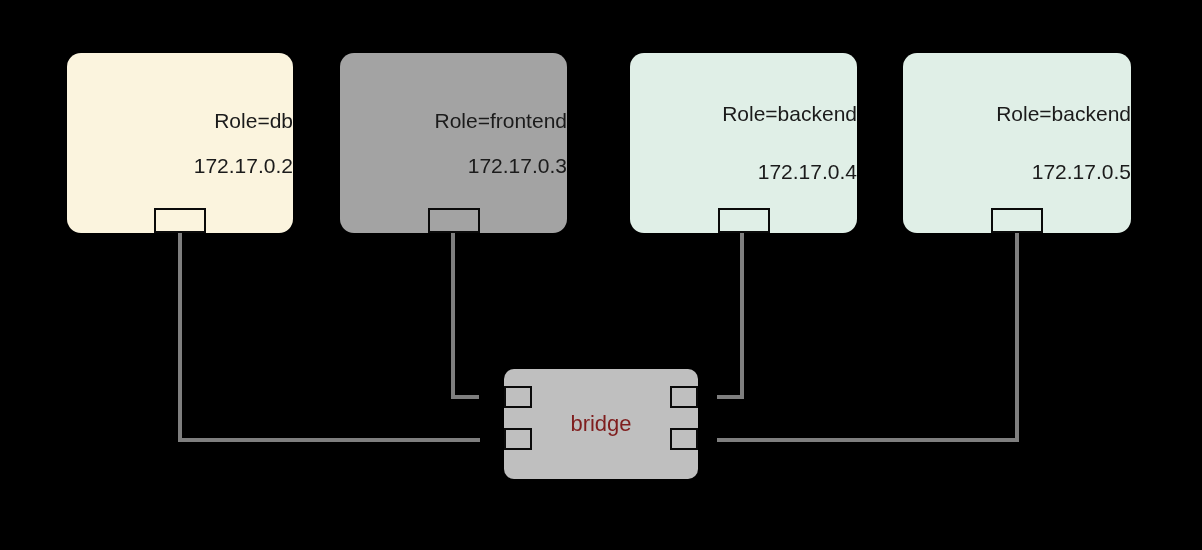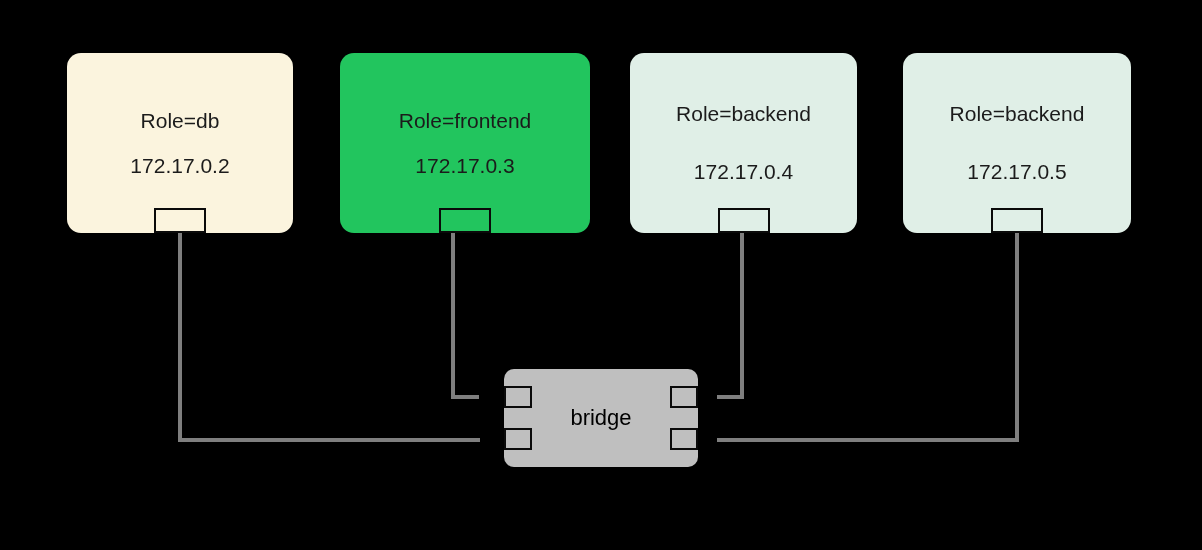--- a/index.html
+++ b/index.html
@@ -14,21 +14,21 @@
     overflow: hidden;
     font-family: "Liberation Sans", sans-serif;
   }
   .node {
     position: absolute;
     top: 53px;
     height: 180px;
     border-radius: 14px;
     display: flex;
     flex-direction: column;
-    align-items: center;
+    align-items: flex-end;
     justify-content: center;
     color: #1b1b1b;
   }
   .node .line {
     font-size: 21px;
     line-height: 26px;
     white-space: nowrap;
   }
   .gap-s { gap: 19px; }   
   .gap-l { gap: 32px; }   
@@ -41,26 +41,26 @@
     height: 25px;
     box-sizing: border-box;
     border: 2px solid #0a0a0a;
     background: inherit;
   }
   .bridge {
     position: absolute;
     left: 504px;
     top: 369px;
     width: 194px;
-    height: 98px;
+    height: 110px;
     border-radius: 10px;
     display: flex;
     align-items: center;
     justify-content: center;
-    color: #000000;
+    color: #7f1d1d;
     font-size: 22px;
   }
   .bport {
     position: absolute;
     width: 28px;
     height: 22px;
     box-sizing: border-box;
     border: 2px solid #0a0a0a;
     background: inherit;
   }
@@ -84,21 +84,21 @@
 
   <div class="conn" style="left: 1015px; top: 233px; width: 4px; height: 209px; background-color: rgb(127, 127, 127);"></div>
   <div class="conn" style="left: 717px; top: 438px; width: 302px; height: 4px; background-color: rgb(127, 127, 127);"></div>
 
   <div class="node gap-s" style="left: 67px; width: 226px; background-color: rgb(251, 244, 222);">
     <div class="line">Role=db</div>
     <div class="line">172.17.0.2</div>
     <div class="port"></div>
   </div>
 
-  <div class="node gap-s" style="left: 340px; width: 250px; background-color: #22c55e;">
+  <div class="node gap-s" style="left: 340px; width: 227px; background-color: #a3a3a3;">
     <div class="line">Role=frontend</div>
     <div class="line">172.17.0.3</div>
     <div class="port"></div>
   </div>
 
   <div class="node gap-l" style="left: 630px; width: 227px; background-color: rgb(224, 239, 231);">
     <div class="line">Role=backend</div>
     <div class="line">172.17.0.4</div>
     <div class="port"></div>
   </div>

